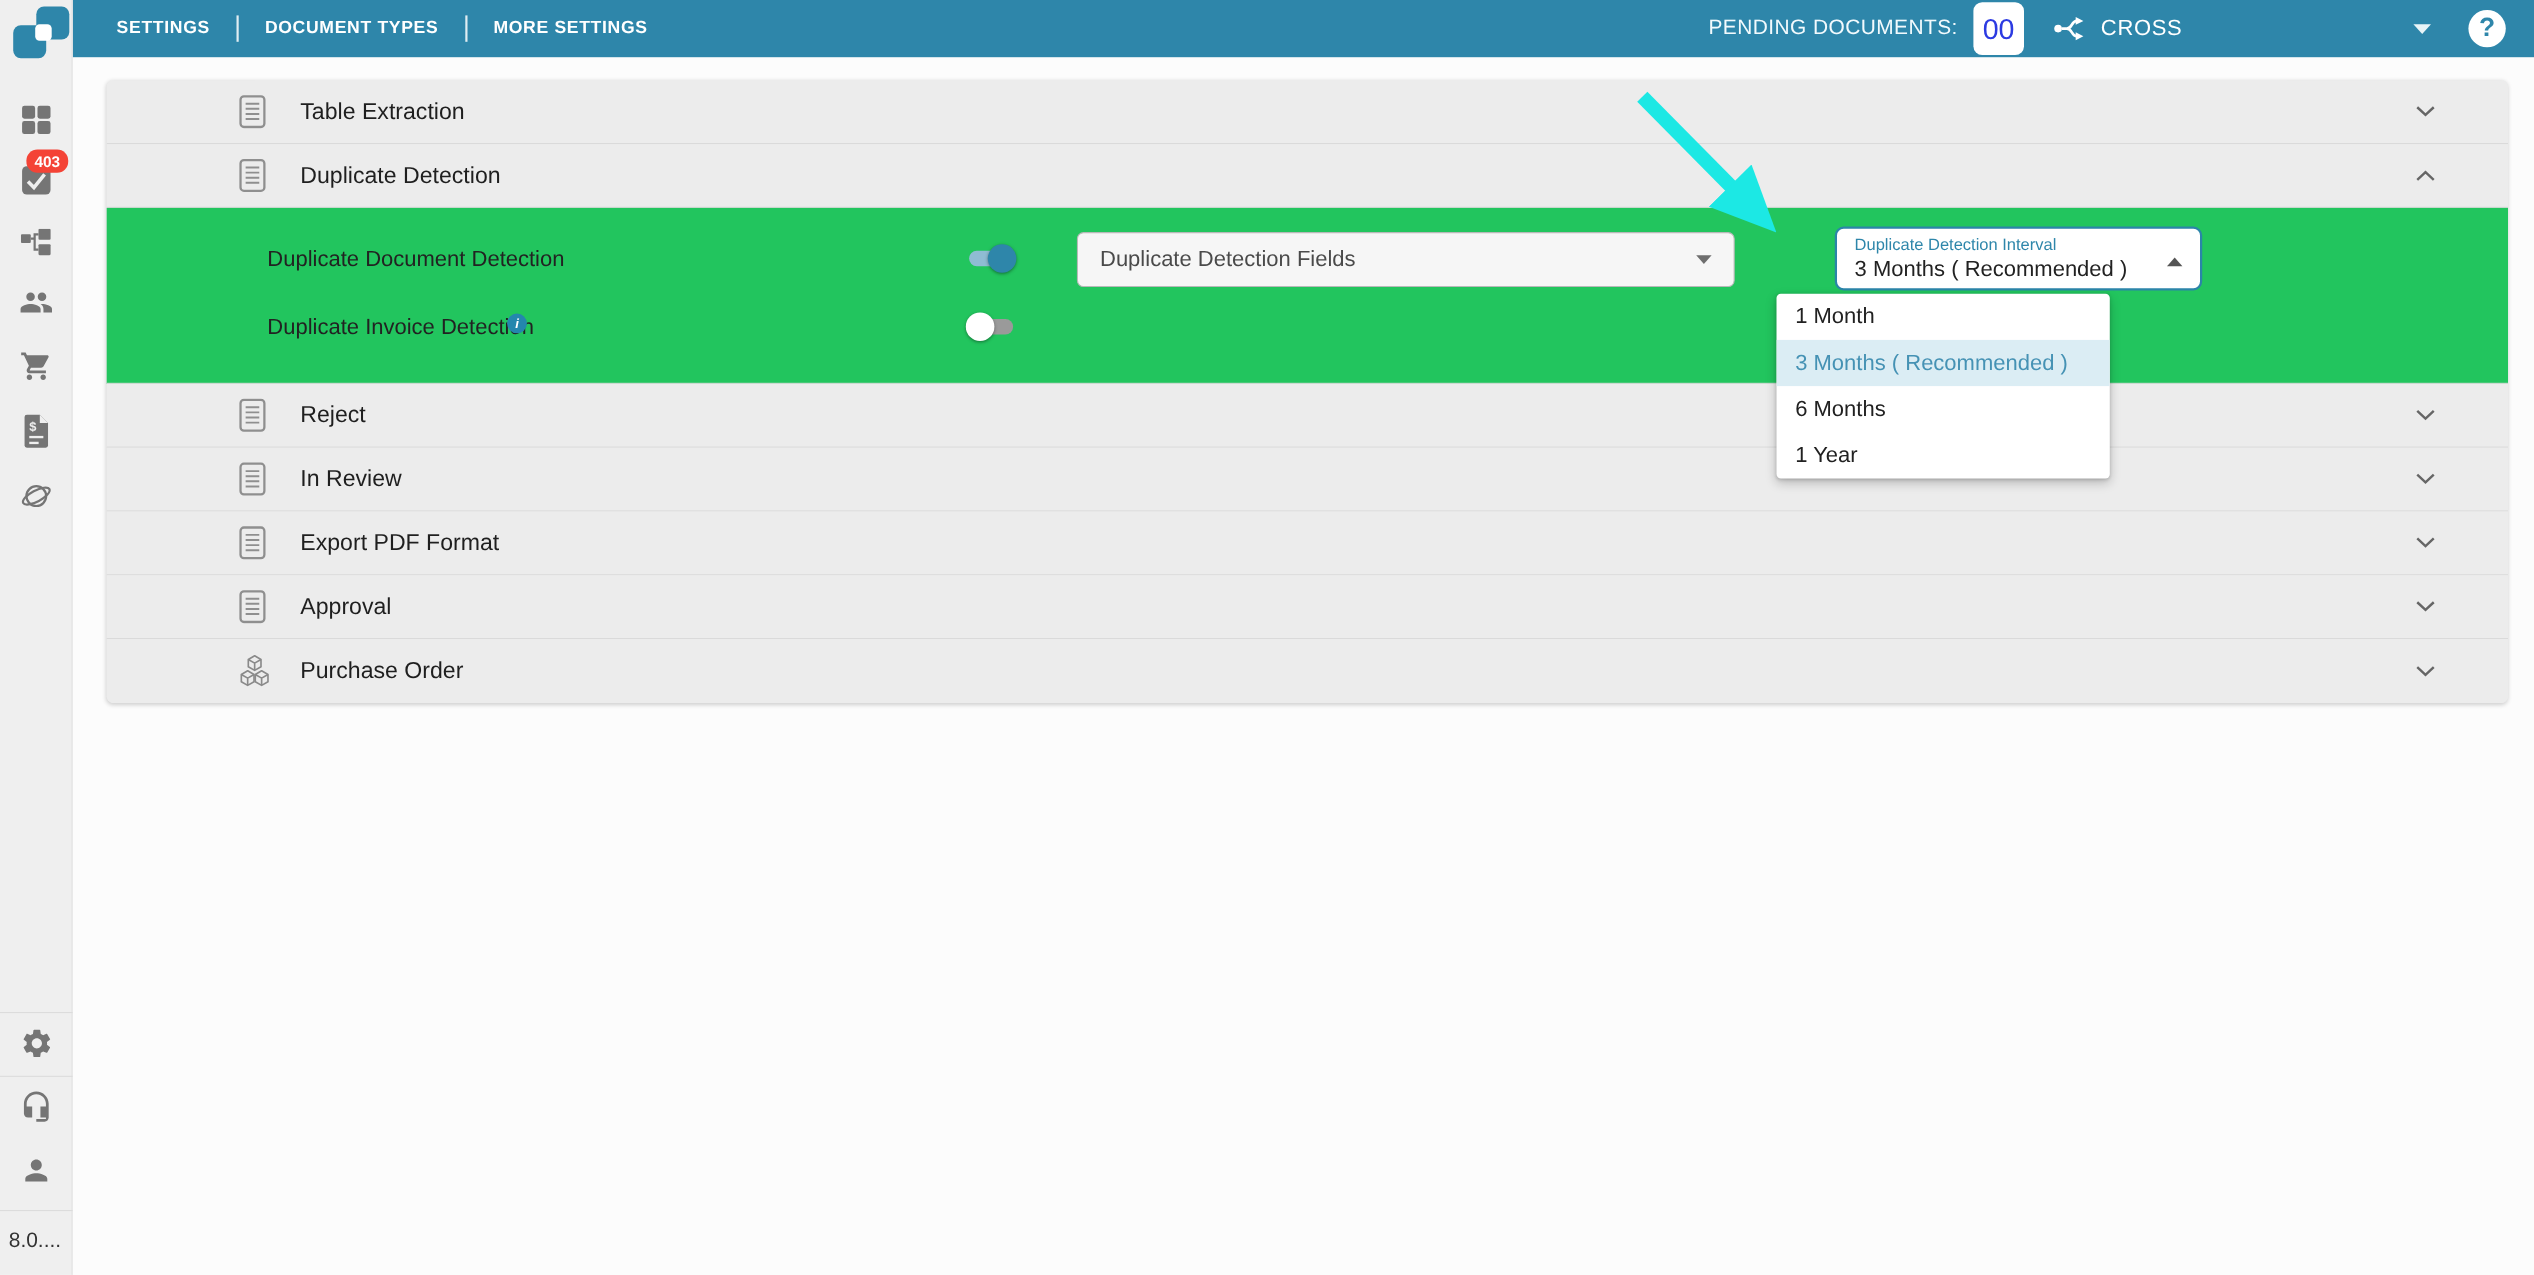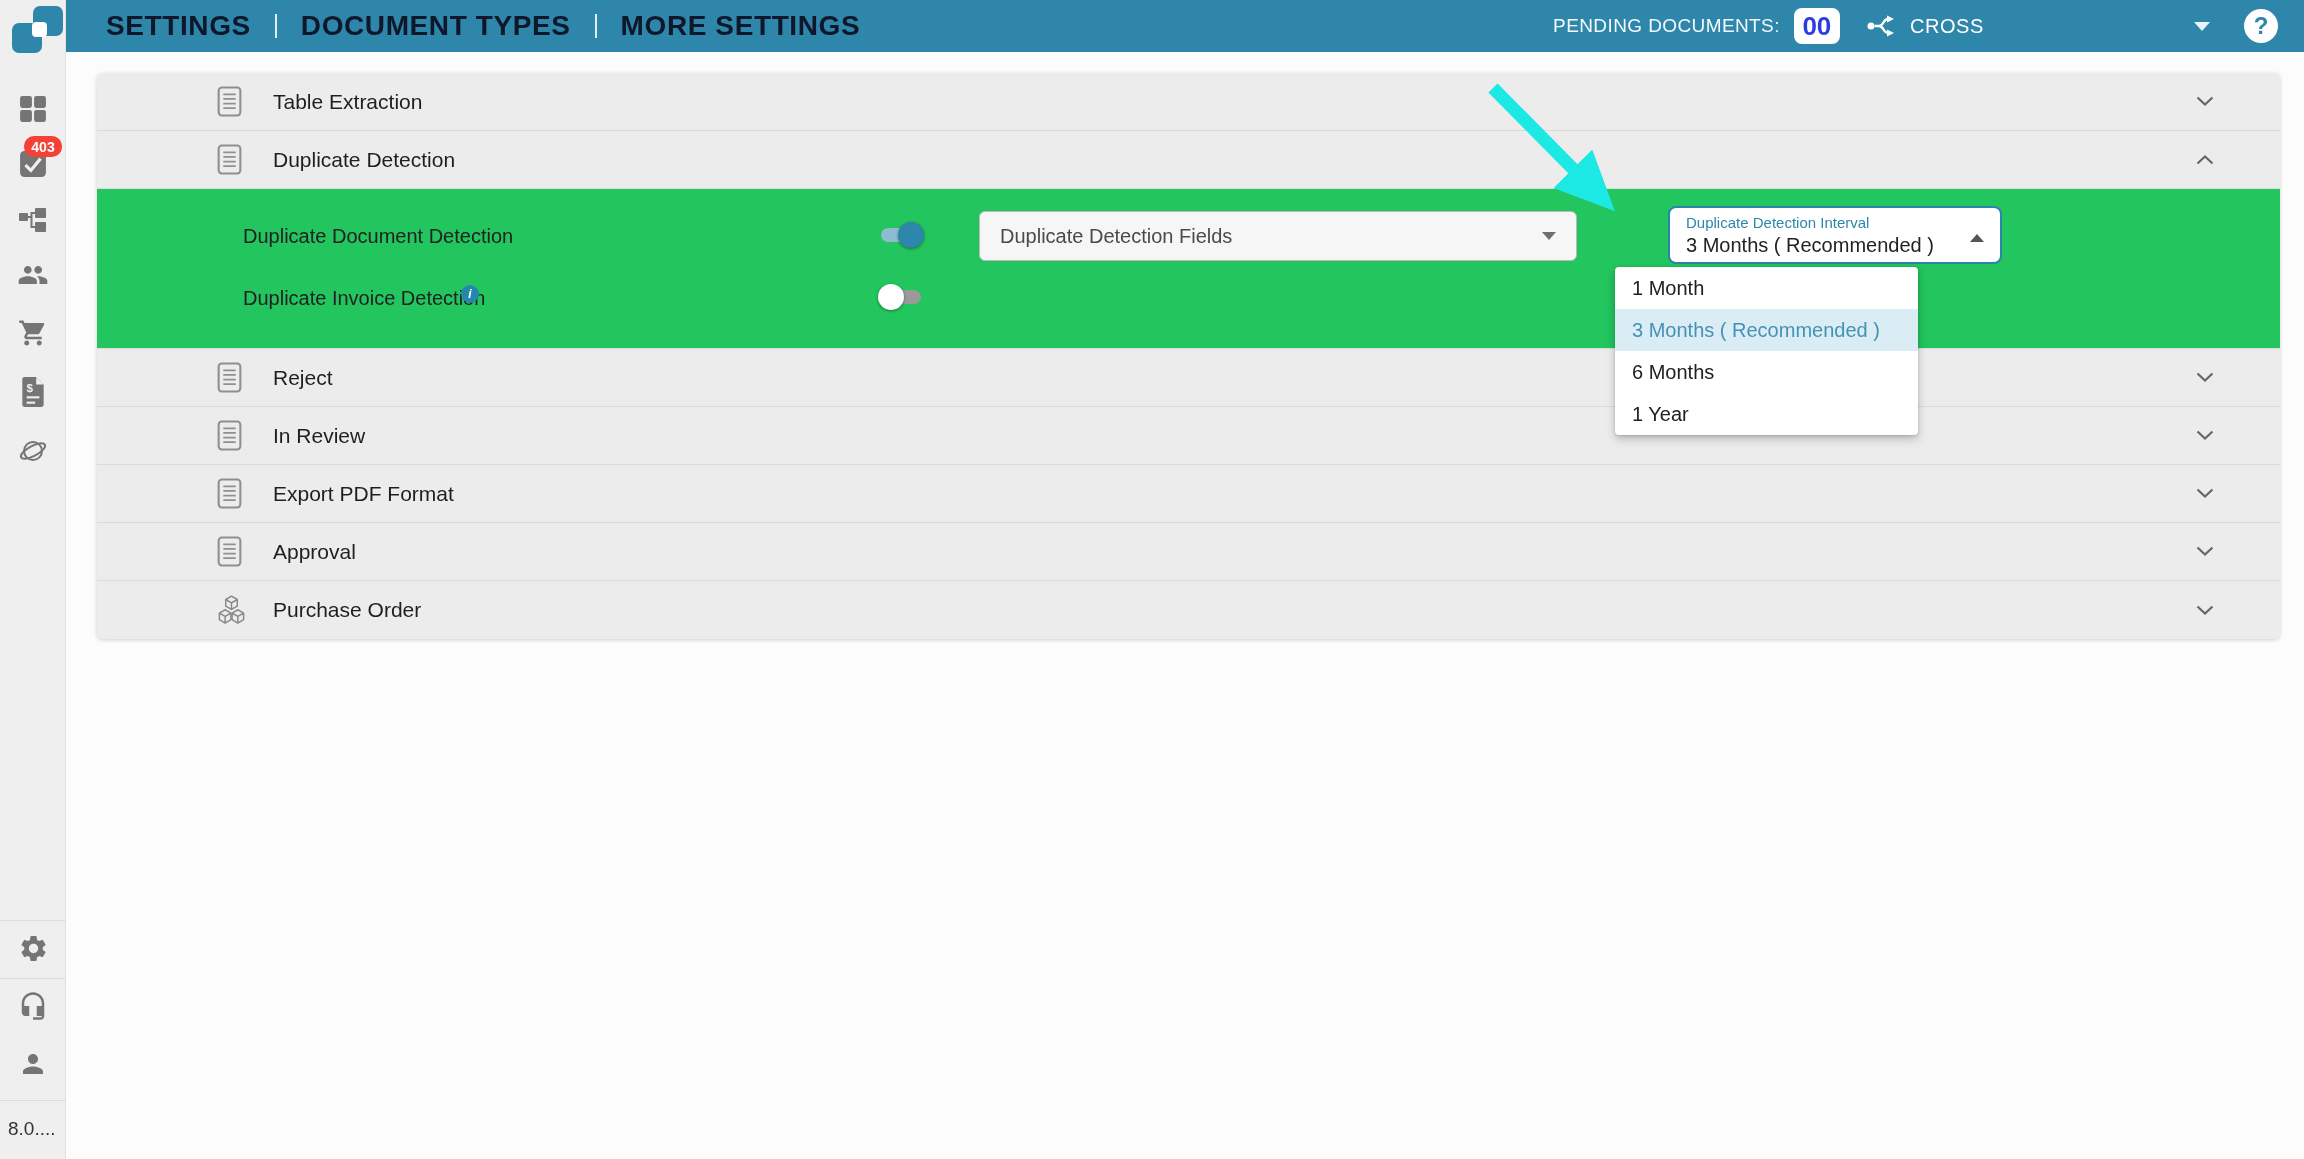--- a/index.html
+++ b/index.html
@@ -13,30 +13,30 @@
   #app { position: absolute; inset: 0; width: 2304px; height: 1159px; }
 
   
   .topbar {
     position: absolute; left: 66px; top: 0; right: 0; height: 52px;
     background: #2E86AA; display: flex; align-items: center;
     padding-left: 40px; color: #fff;
   }
   .topnav { display: flex; align-items: center; gap: 24px; }
   .topnav .nav-item {
-    font-size: 28px; font-weight: 700; letter-spacing: 0.6px;
-    color: #0f172a; cursor: pointer; white-space: nowrap;
+    font-size: 16px; font-weight: 700; letter-spacing: 0.6px;
+    color: #ffffff; cursor: pointer; white-space: nowrap;
   }
   .nav-sep { width: 2px; height: 24px; background: rgba(255,255,255,0.85); }
   .topbar-right { margin-left: auto; display: flex; align-items: center; padding-right: 26px; }
   .pending-label { font-size: 19px; letter-spacing: 0.4px; color: #f2fafd; }
   .pending-badge {
-    margin-left: 14px; min-width: 46px; height: 36px; background: #fff;
+    margin-left: 14px; min-width: 46px; height: 48px; background: #fff;
     border-radius: 8px; display: flex; align-items: center; justify-content: center;
-    font-size: 26px; font-weight: 700; color: #2C3BE2; padding: 0 6px;
+    font-size: 26px; font-weight: 400; color: #2C3BE2; padding: 0 6px;
   }
   .merge-icon { margin-left: 26px; display: flex; align-items: center; }
   .account-name { margin-left: 12px; font-size: 20px; font-weight: 400; letter-spacing: 0.6px; }
   .account-caret {
     margin-left: 210px; width: 0; height: 0;
     border-left: 8px solid transparent; border-right: 8px solid transparent;
     border-top: 9px solid #e8f4f8; cursor: pointer;
   }
   .help-btn {
     margin-left: 34px; width: 34px; height: 34px; border-radius: 50%;

